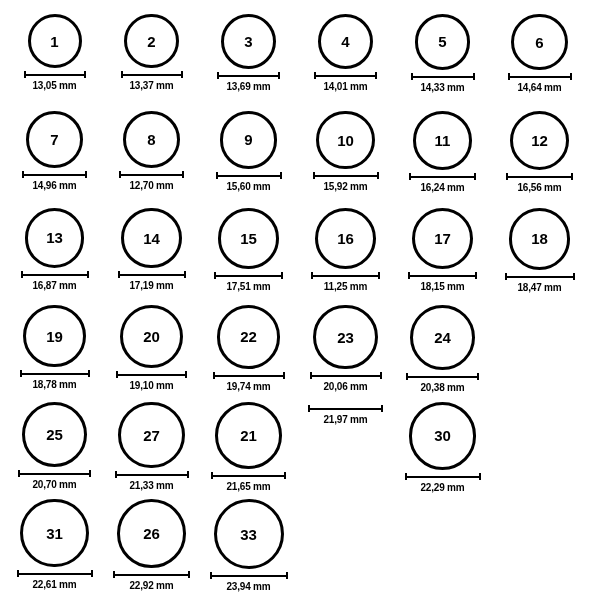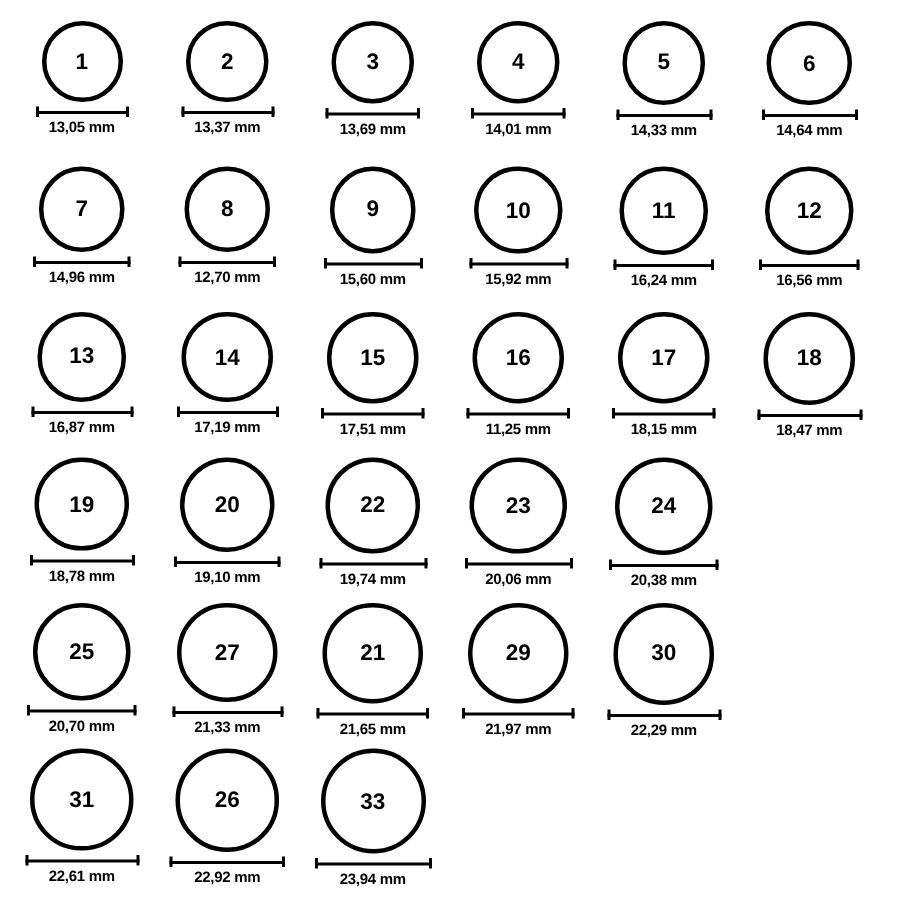--- a/index.html
+++ b/index.html
@@ -436,23 +436,20 @@
         <div class="measure">
           <div class="measure-bar" style="width: 75px;">
             <span class="tick-left"></span>
             <span class="span-line"></span>
             <span class="tick-right"></span>
           </div>
           <div class="measure-label">21,65 mm</div>
         </div>
       </div>
       <div class="size-cell">
-        <div class="ring-circle" style="width: 67.1056px; height: 67.1056px;">
-          <span class="ring-number">29</span>
-        </div>
         <div class="measure">
           <div class="measure-bar" style="width: 75px;">
             <span class="tick-left"></span>
             <span class="span-line"></span>
             <span class="tick-right"></span>
           </div>
           <div class="measure-label">21,97 mm</div>
         </div>
       </div>
       <div class="size-cell">

